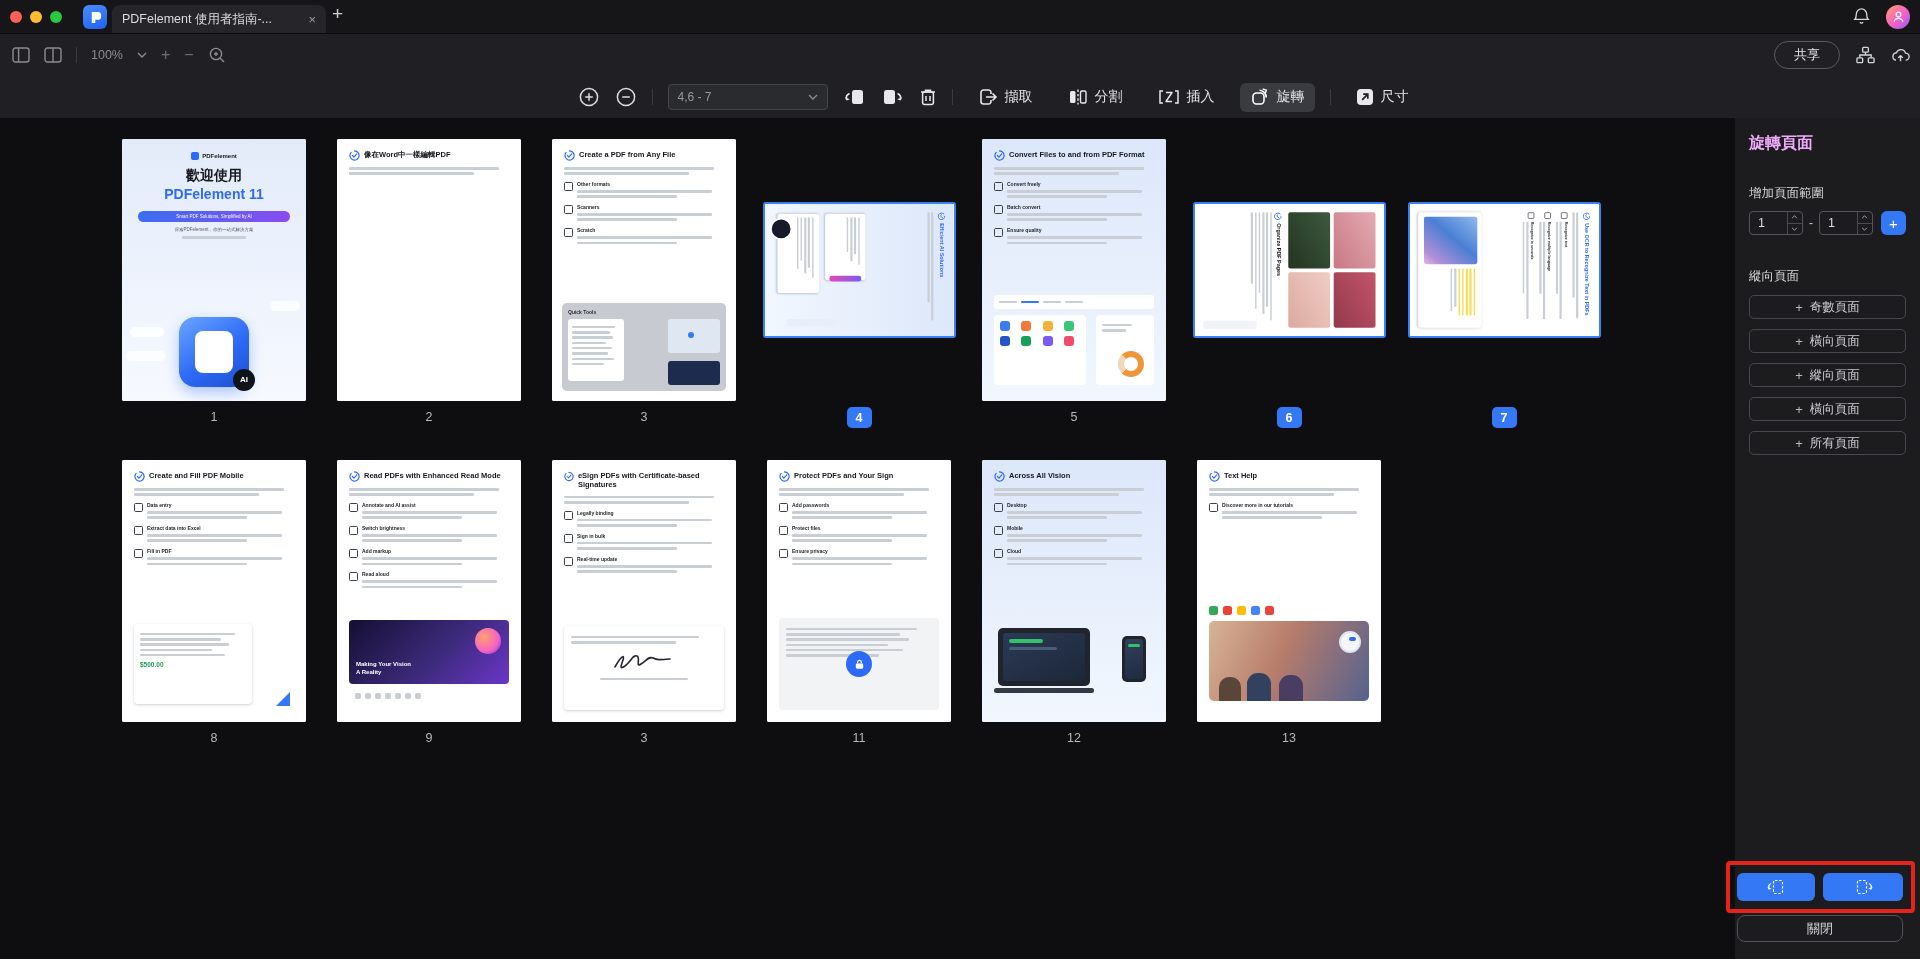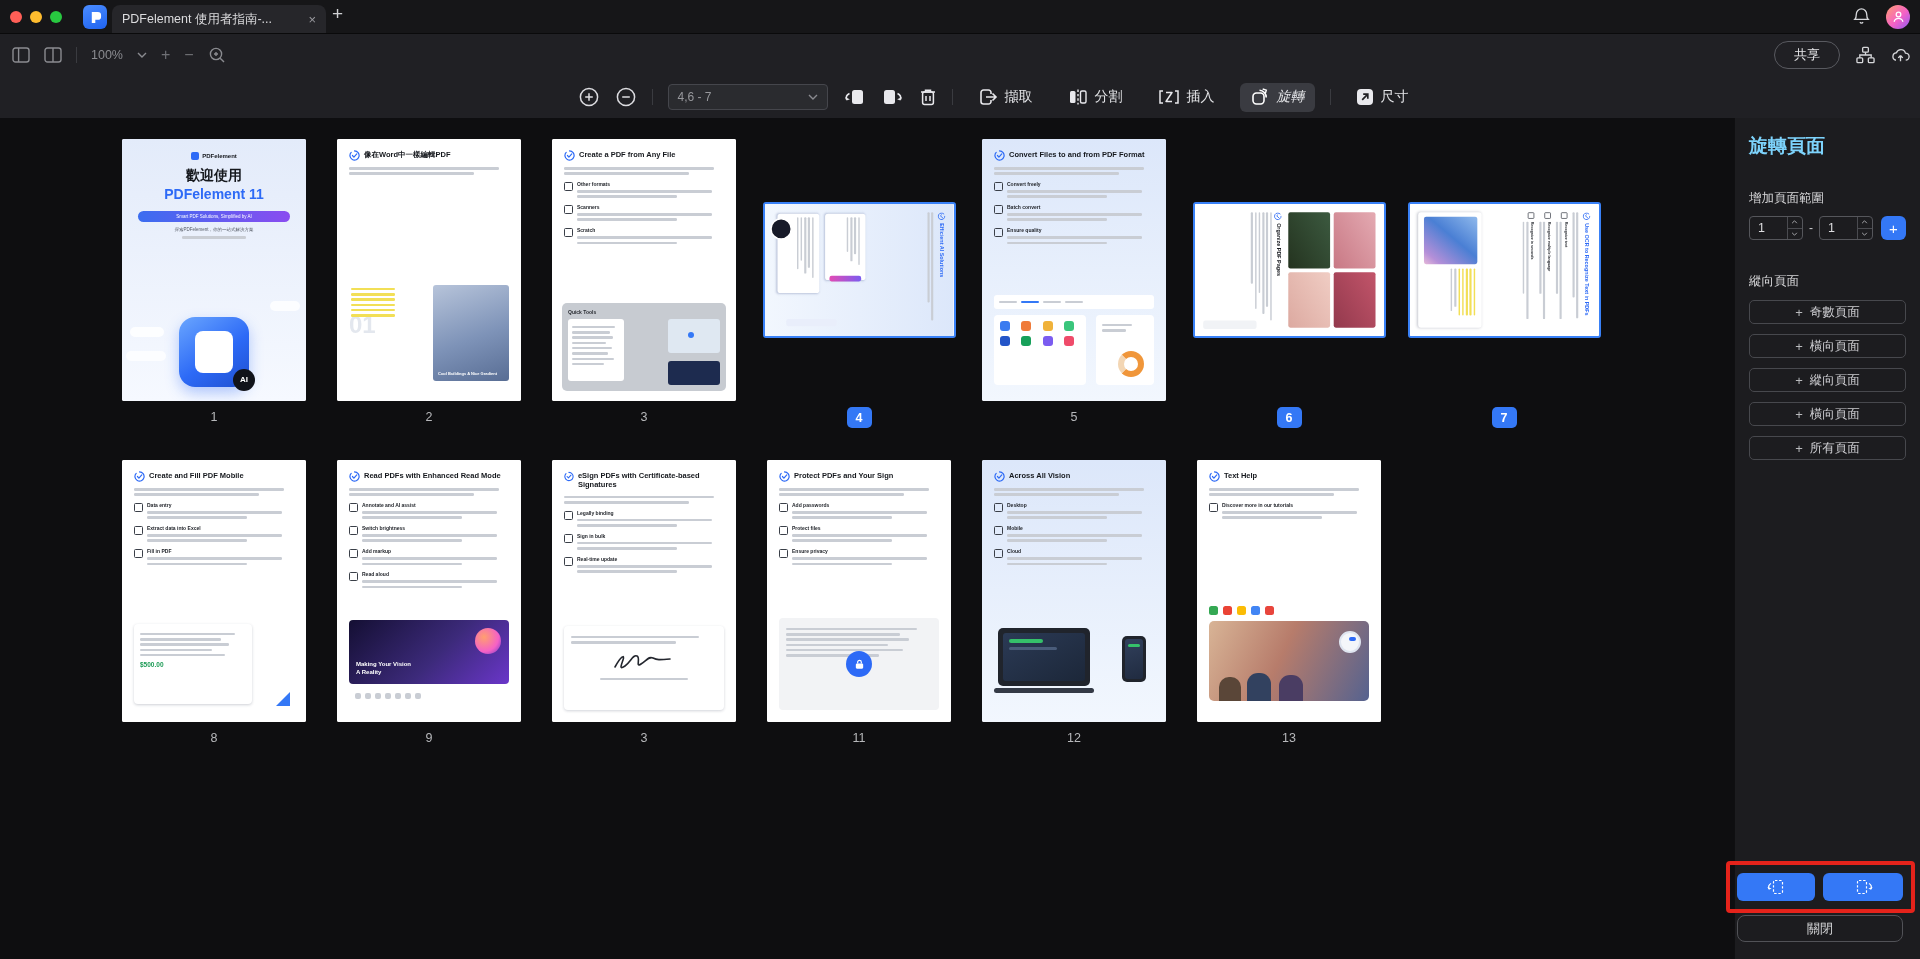--- a/index.html
+++ b/index.html
@@ -33,26 +33,26 @@
   .mb-right{margin-left:auto;display:flex;align-items:center;gap:16px;padding-right:10px;}
   .share-btn{height:26px;padding:0 19px;border:1px solid #595a60;border-radius:14px;display:flex;align-items:center;
     font-size:13px;color:#e6e6e9;}
   
   .toolbar{height:42px;background:#202024;display:flex;align-items:center;justify-content:center;gap:15px;transform:translateX(0);}
   .toolbar .inner{display:flex;align-items:center;gap:15px;margin-left:76px;}
   .dropdown{width:140px;height:24px;background:#2a2b2f;border:1px solid #45464c;border-radius:4px;display:flex;align-items:center;
     padding:0 9px;font-size:12px;color:#97989c;}
   .dropdown .cv{flex:1}
   .tbtn{display:flex;align-items:center;gap:7px;font-size:14px;color:#e3e4e7;padding:5px 10px;border-radius:6px;white-space:nowrap;}
-  .tbtn.active{background:#3a3b41;font-style:italic;}
+  .tbtn.active{background:#3a3b41;}
   
   .main{display:flex;height:842px;}
   .canvas{flex:1;background:#0e0e10;position:relative;overflow:hidden;}
   .sidebar{width:186px;background:#1c1c1f;border-left:1px solid #0f0f11;position:relative;box-sizing:border-box;padding:0 14px;}
-  .sb-title{margin-top:15px;font-size:19px;font-weight:700;color:#7dd3fc;}
+  .sb-title{margin-top:15px;font-size:16px;font-weight:700;color:#f0abfc;}
   .sb-label{margin-top:31px;font-size:12.5px;color:#d8d8da;}
   .rangerow{margin-top:9px;display:flex;align-items:center;gap:6px;}
   .numin{position:relative;width:56px;height:24px;border:1px solid #55565b;border-radius:4px;box-sizing:border-box;background:transparent;}
   .numin input{position:absolute;left:0;top:0;width:38px;height:22px;background:transparent;border:none;outline:none;color:#dddde0;
     font-size:12.5px;padding:0 0 0 8px;font-family:inherit;}
   .spin{position:absolute;right:0;top:0;bottom:0;width:14px;border-left:1px solid #4a4b50;display:flex;flex-direction:column;}
   .spin div{flex:1;display:flex;align-items:center;justify-content:center;}
   .spin div:first-child{border-bottom:1px solid #4a4b50;}
   .dash{color:#cfcfd2;font-size:12px;}
   .addbtn{width:26px;height:24px;border-radius:6px;background:#3478f6;color:#fff;font-size:15px;display:flex;align-items:center;justify-content:center;margin-left:2px;}
@@ -289,34 +289,20 @@
               <div class="mp ">
     <div class="mp-h">
                   <svg width="11" height="11" viewBox="0 0 24 24" fill="none">
                     <path d="M12 2a10 10 0 1 1-7.2 3.1" stroke="#2d6af6" stroke-width="2.6" stroke-linecap="round"></path>
                     <path d="M7.5 12l3.2 3.4L17 8.5" stroke="#2d6af6" stroke-width="2.6" stroke-linecap="round" stroke-linejoin="round"></path>
                   </svg>
                   <div class="mp-title ">像在Word中一樣編輯PDF</div>
                 </div>
     <div class="bar" style="width:94%;margin-top:6px"></div>
                 <div class="bar" style="width:78%"></div>
-    <div style="position:absolute;left:12px;right:12px;bottom:12px;height:104px">
-    <div style="position:absolute;left:0;top:26px;font-size:24px;font-weight:700;color:#e3e7ee">01</div>
-    <div style="position:absolute;left:2px;top:0;width:44px">
-                    <div class="bar" style="background:#f2df56;width:100%"></div>
-                    <div class="bar" style="background:#f2df56;width:100%"></div>
-                    <div class="bar" style="background:#f2df56;width:100%"></div>
-                    <div class="bar" style="background:#f2df56;width:100%"></div>
-                    <div class="bar" style="background:#f2df56;width:100%"></div>
-                    <div class="bar" style="background:#f2df56;width:100%"></div>
-                  </div>
-    <div style="position:absolute;right:0;top:0;width:76px;height:96px;border-radius:3px;background:linear-gradient(160deg,#b7c4da,#7e93b8 55%,#586d94);">
-      <div style="position:absolute;left:5px;bottom:5px;font-size:4px;color:#fff;font-weight:700">Cool Buildings A Nice Gradient</div>
-                  </div>
-                </div>
               </div>
             </div>
           </div>
           <div class="pnum">2</div>
         </div>
         <div class="cell">
           <div class="pagebox">
             <div class="thumb">
               <div class="mp ">
     <div class="mp-h">

